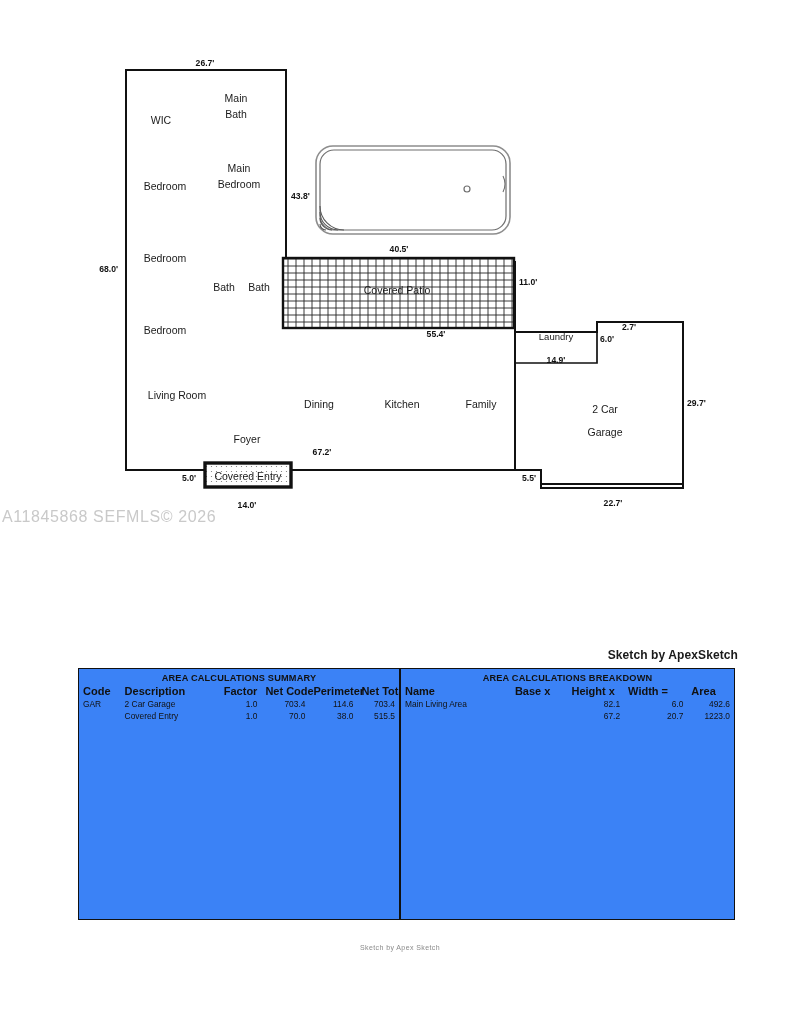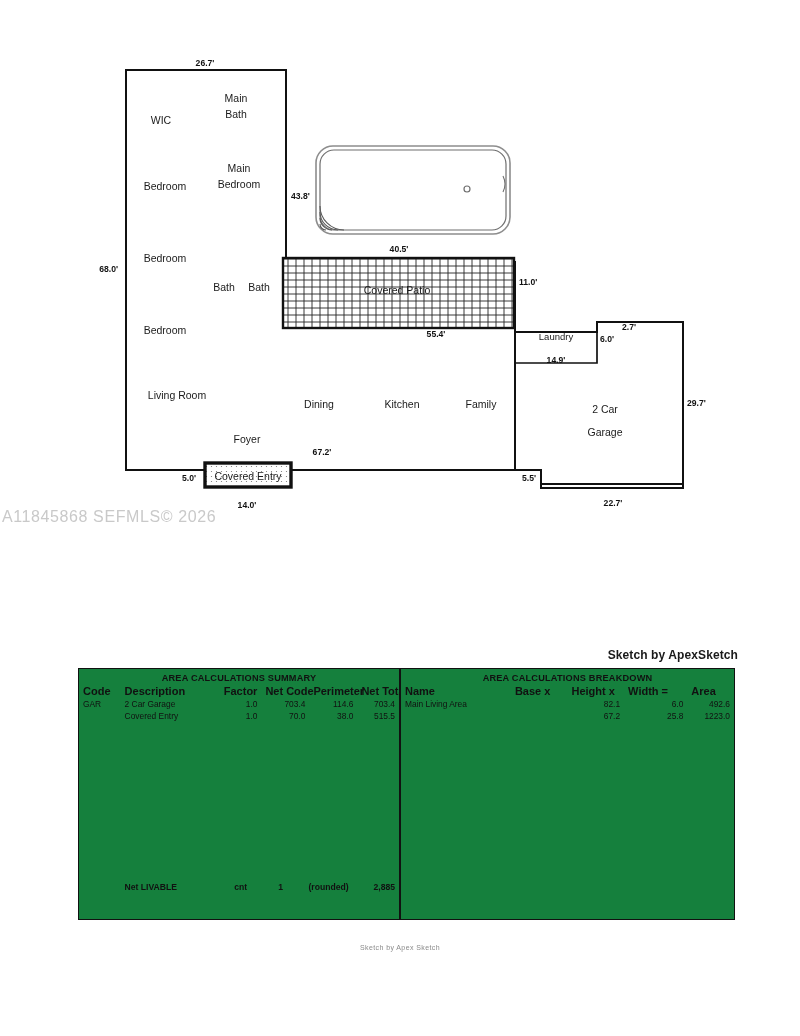--- a/index.html
+++ b/index.html
@@ -17,21 +17,21 @@
   .dim.left{text-anchor:end;}
   .dim.right{text-anchor:start;}
 
   
   #watermark{position:absolute;left:2px;top:508px;font-size:16px;letter-spacing:.6px;color:#c9c9c9;white-space:nowrap;font-family:"Liberation Sans",sans-serif;}
 
   
   #tables{position:absolute;left:0;top:640px;width:800px;height:310px;}
   .credit{position:absolute;right:62px;top:8px;font-size:12px;font-weight:bold;color:#1a1a1a;font-family:"Liberation Sans",sans-serif;letter-spacing:.1px;}
 
-  .tbl{position:absolute;top:28px;border:1.6px solid #111;background:#15803d;box-sizing:border-box;}
+  .tbl{position:absolute;top:28px;border:1.6px solid #111;background:#3b82f6;box-sizing:border-box;}
   #tbl-summary{left:78px;width:322px;height:252px;}
   #tbl-breakdown{left:400px;width:335px;height:252px;}
 
   .tbl-title{text-align:center;font-size:9.2px;font-weight:bold;letter-spacing:.2px;margin-top:4px;color:#111;}
   table.grid{width:100%;border-collapse:collapse;font-size:8.4px;color:#111;table-layout:fixed;}
   table.grid th{font-weight:bold;text-align:left;padding:2px 4px 1px 4px;font-size:11px;white-space:nowrap;}
   table.grid td{padding:1px 4px;white-space:nowrap;}
   .num{text-align:right;}
   .ctr{text-align:center;}
 
@@ -192,42 +192,20 @@
             <td></td>
             <td>Covered Entry</td>
             <td class="num">1.0</td>
             <td class="num">70.0</td>
             <td class="num">38.0</td>
             <td class="num">515.5</td>
           </tr>
         </tbody>
       </table>
 
-      <div class="totals-row">
-        <table>
-          <colgroup>
-            <col style="width:13%">
-              <col style="width:31%">
-              <col style="width:13%">
-            <col style="width:12%">
-              <col style="width:18%">
-              <col style="width:13%">
-          </colgroup>
-          <tbody>
-              <tr>
-            <td></td>
-            <td>Net LIVABLE</td>
-            <td class="ctr">cnt</td>
-            <td class="ctr">1</td>
-            <td class="ctr">(rounded)</td>
-            <td class="num">2,885</td>
-          </tr>
-        </tbody>
-          </table>
-      </div>
     </div>
 
     <div class="tbl" id="tbl-breakdown">
       <div class="tbl-title">AREA CALCULATIONS BREAKDOWN</div>
       <table class="grid">
         <colgroup>
           <col style="width:33%">
             <col style="width:17%">
             <col style="width:17%">
           <col style="width:19%">
@@ -247,21 +225,21 @@
             <td>Main Living Area</td>
             <td class="num"></td>
             <td class="num">82.1</td>
             <td class="num">6.0</td>
             <td class="num">492.6</td>
           </tr>
           <tr>
             <td></td>
             <td class="num"></td>
             <td class="num">67.2</td>
-            <td class="num">25.8</td>
+            <td class="num">20.7</td>
             <td class="num">1223.0</td>
           </tr>
         </tbody>
       </table>
 
     </div>
   </div>
 
   <div id="footer-note">Sketch by Apex Sketch</div>
 

